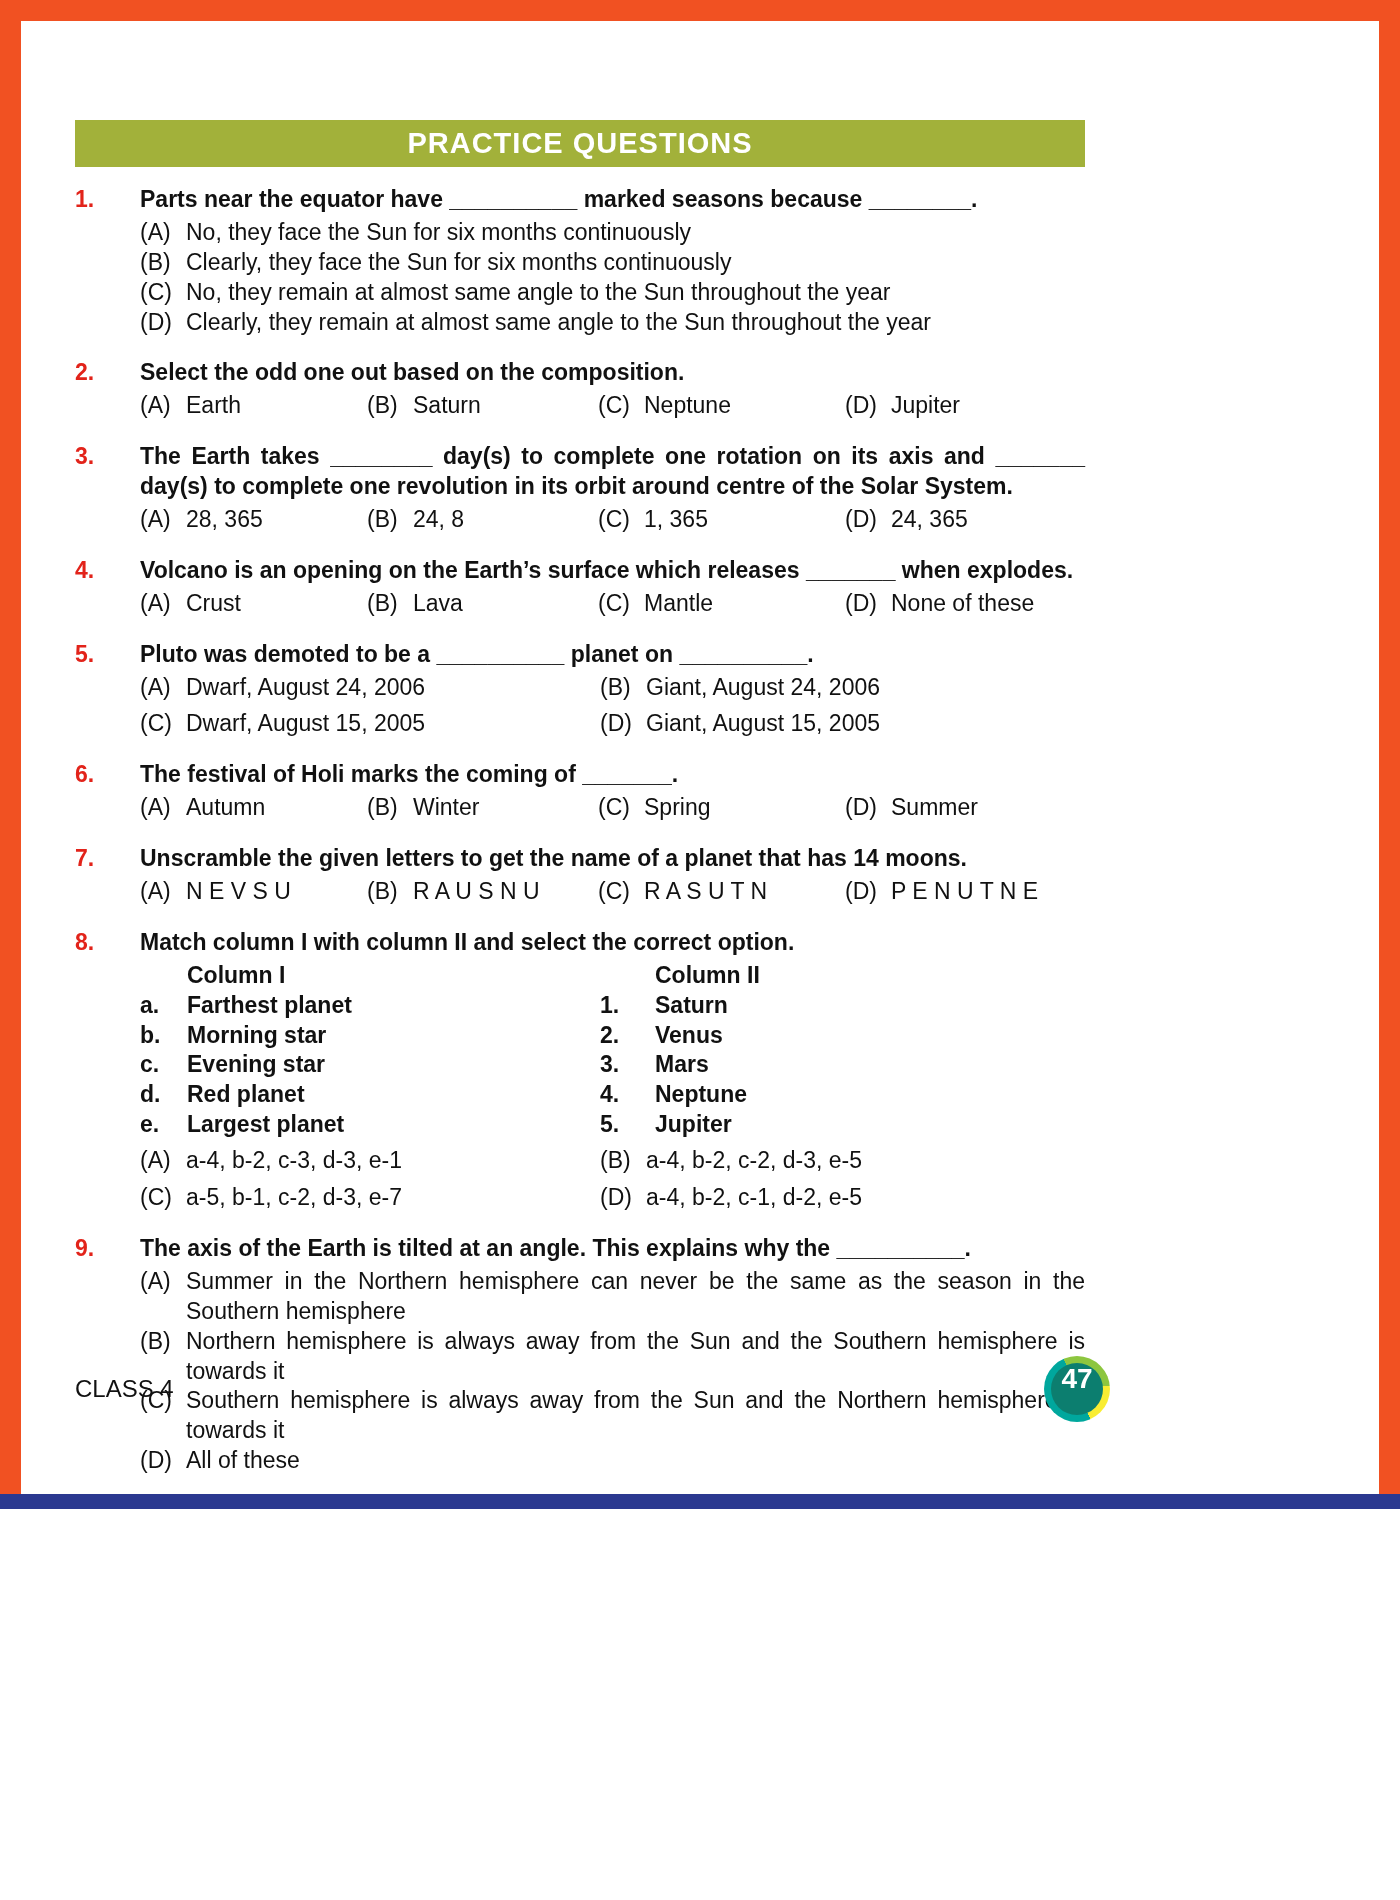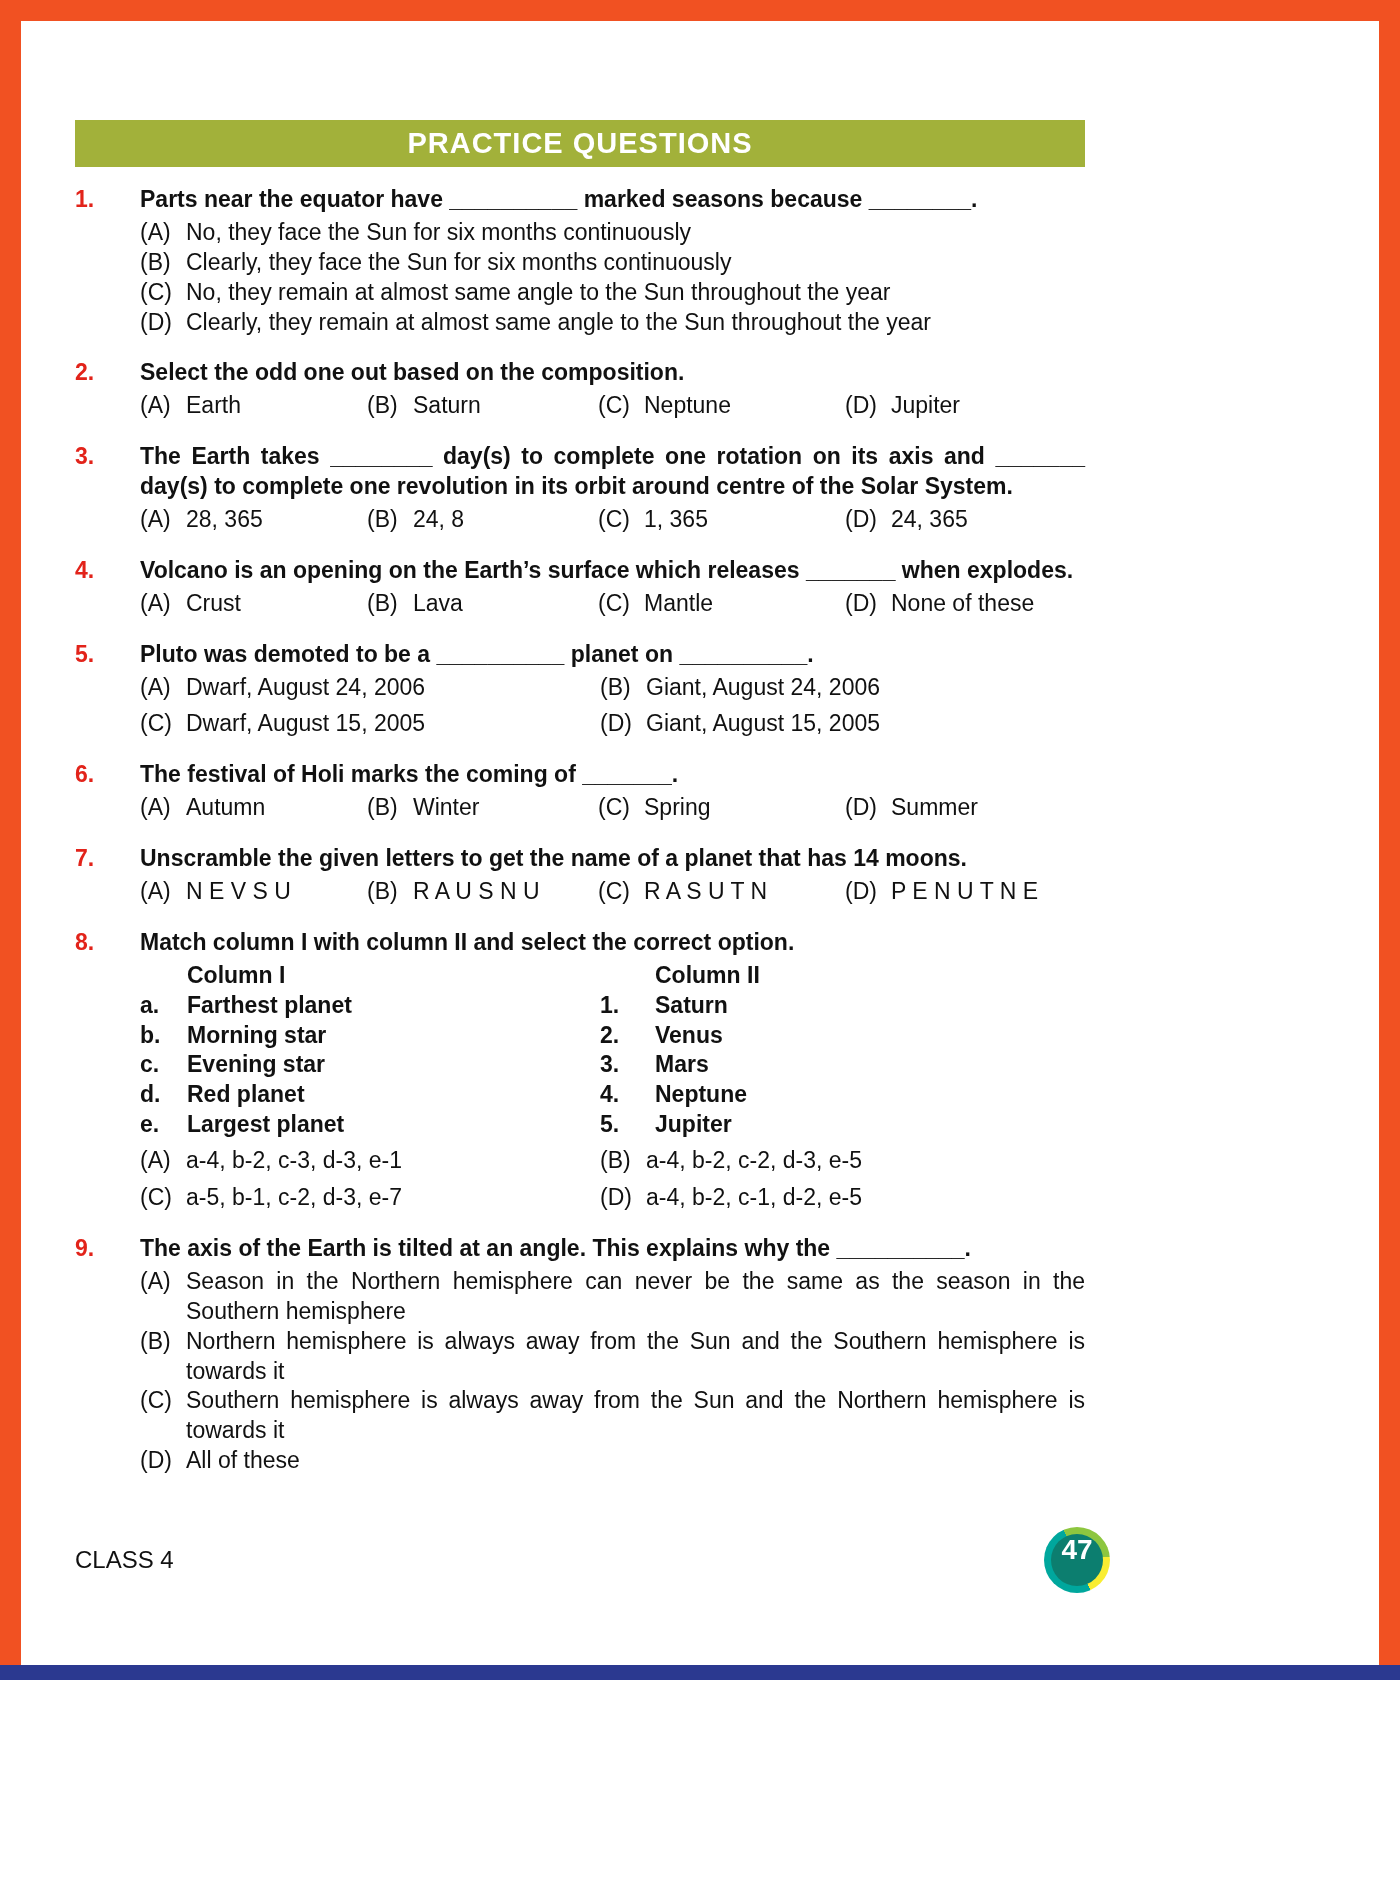--- a/index.html
+++ b/index.html
@@ -1,19 +1,19 @@
 <!DOCTYPE html>
 <html lang="en"><head>
 <meta charset="utf-8">
 <style>
   html, body { margin: 0; padding: 0; background: #ffffff; }
   .frame {
     position: relative;
     width: 1400px;
-    height: 1680px;
+    height: 1509px;
     background: #f15122;
     overflow: hidden;
     font-family: "Liberation Sans", sans-serif;
   }
   .bottom-bar {
     position: absolute; left: 0; bottom: 0;
     width: 100%; height: 15px;
     background: #2b3990;
   }
   .paper {
@@ -336,21 +336,21 @@
         </div>
       </section>
 
       <section class="question">
         <div class="qnum">9.</div>
         <div class="qbody">
           <p class="stem">The axis of the Earth is tilted at an angle. This explains why the __________.</p>
           <div class="opts stacked">
             <div class="opt">
               <span class="olabel">(A)</span>
-              <span class="otext">Season in the Northern hemisphere can never be the same as the season in the Southern hemisphere</span>
+              <span class="otext">Summer in the Northern hemisphere can never be the same as the season in the Southern hemisphere</span>
             </div>
             <div class="opt">
               <span class="olabel">(B)</span>
               <span class="otext">Northern hemisphere is always away from the Sun and the Southern hemisphere is towards it</span>
             </div>
             <div class="opt">
               <span class="olabel">(C)</span>
               <span class="otext">Southern hemisphere is always away from the Sun and the Northern hemisphere is towards it</span>
             </div>
             <div class="opt">

